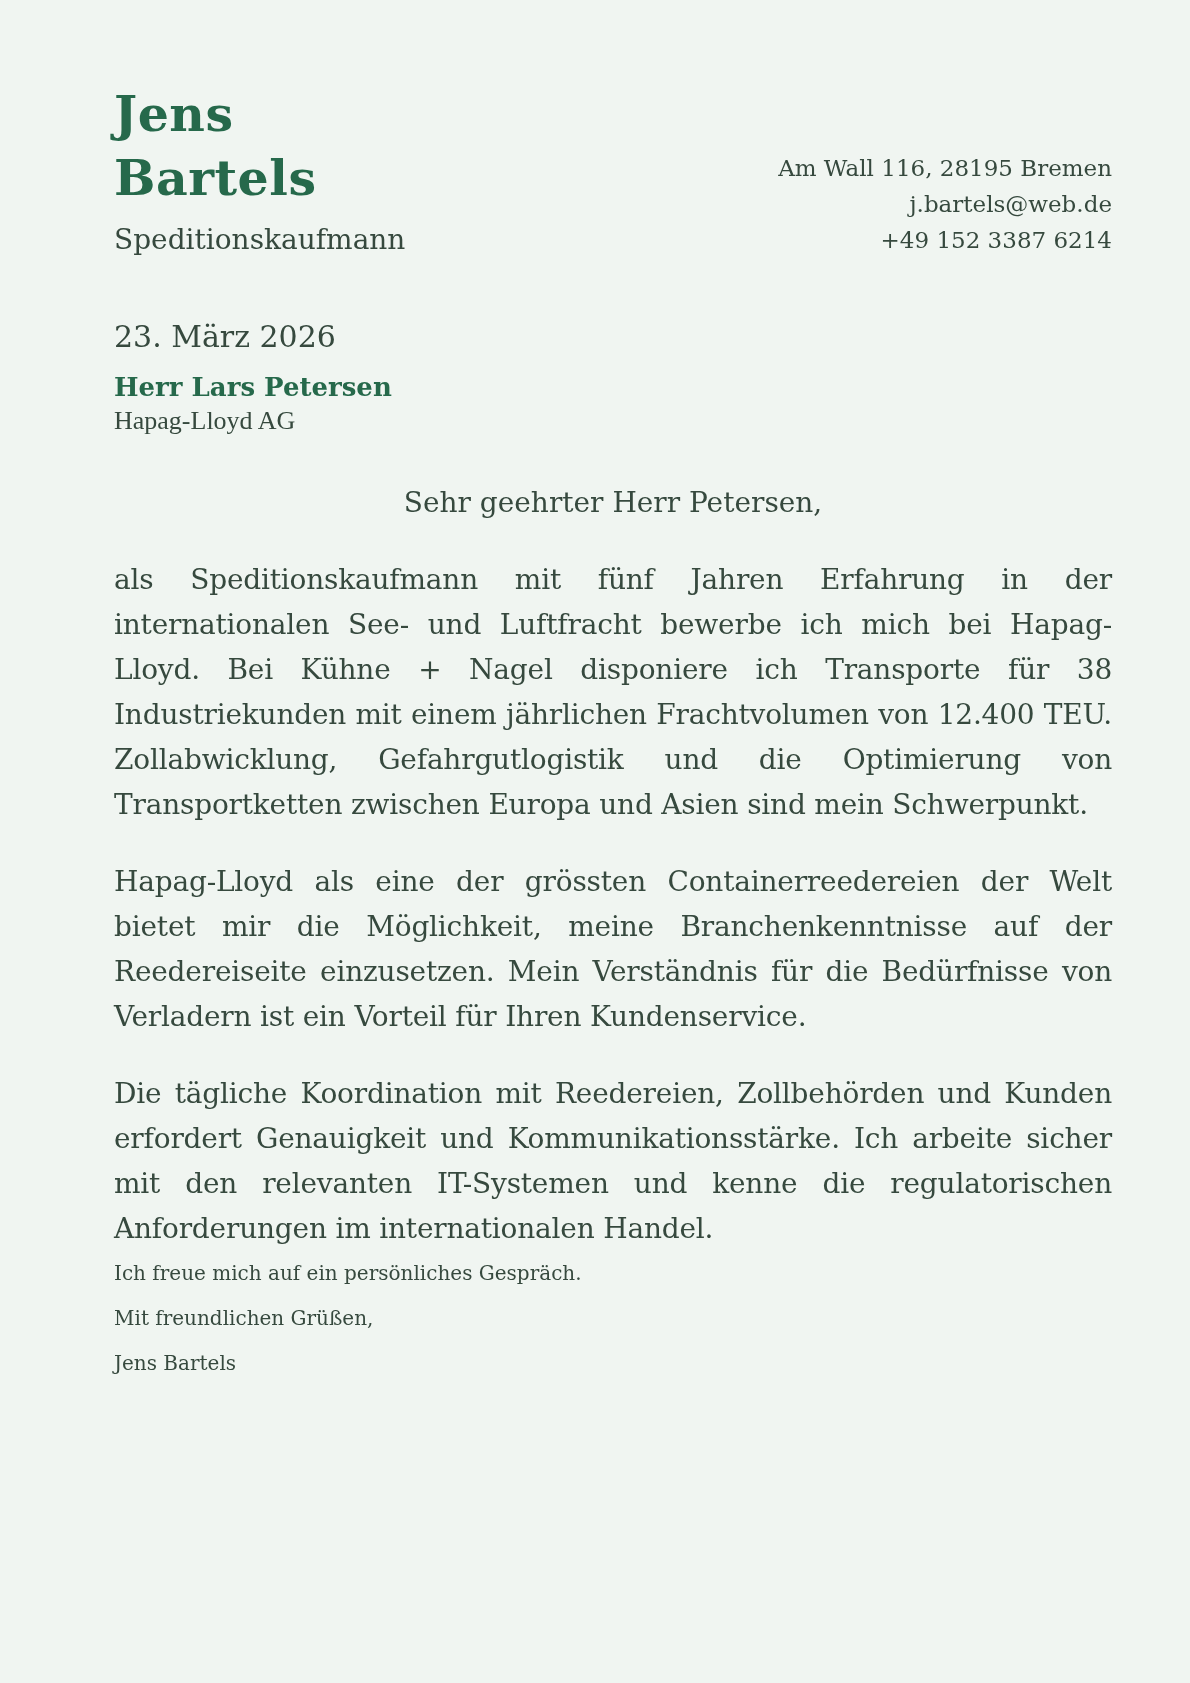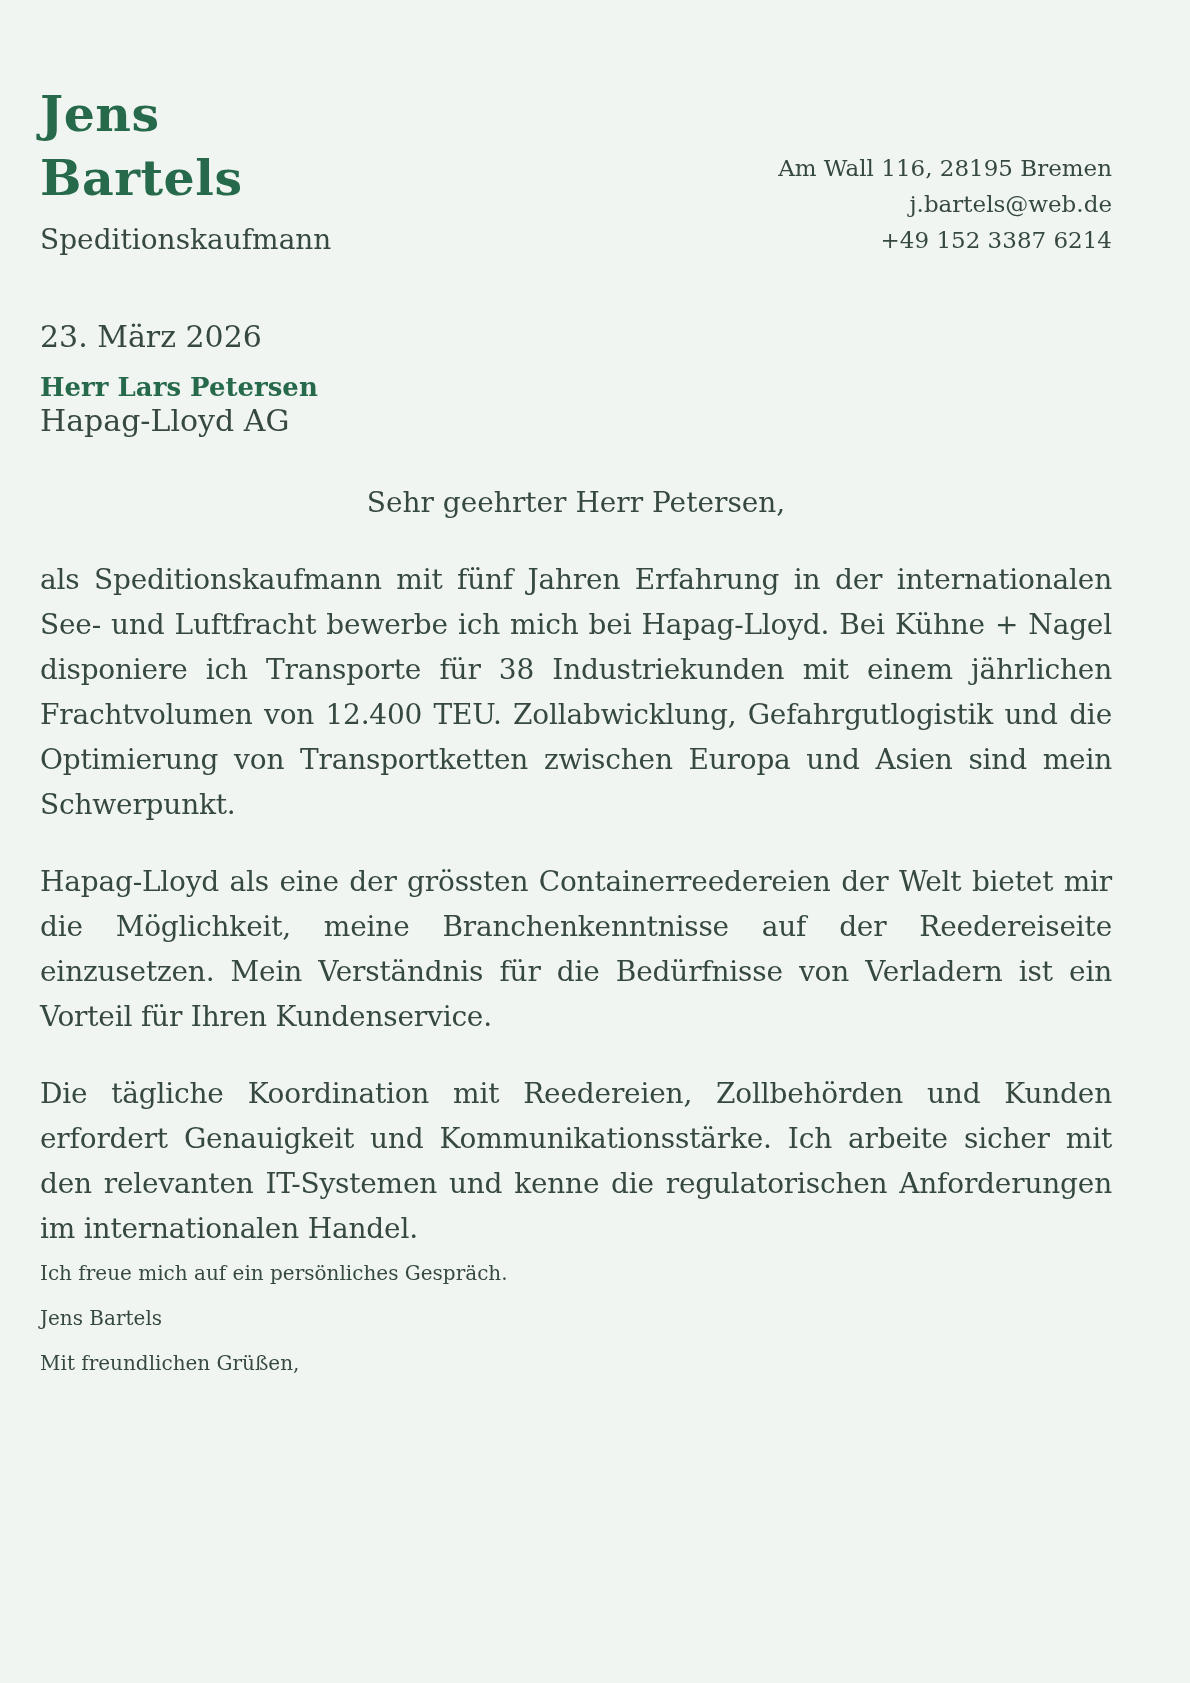--- a/index.html
+++ b/index.html
@@ -11,21 +11,21 @@
   html, body {
     width: 1190px;
     background: var(--background);
     font-family: "DejaVu Serif", serif;
     color: var(--text-dark);
   }
   .page {
     width: 1190px;
     height: 1683px;
     background: var(--background);
-    padding: 82px 78px 0 40px;
+    padding: 82px 78px 0 114px;
     overflow: hidden;
   }
   .header-row {
     display: flex;
     justify-content: space-between;
     align-items: flex-end;
   }
   .person-name {
     font-size: 49px;
     line-height: 64px;
@@ -51,22 +51,23 @@
     line-height: 34px;
   }
   .recipient-block { margin-top: 16px; }
   .recipient-name {
     font-size: 26px;
     line-height: 34px;
     font-weight: bold;
     color: var(--accent-green);
   }
   .recipient-company {
-    font-size: 30px;
+    font-size: 26px;
     line-height: 34px;
+    font-family: Liberation Serif, serif;
   }
   .salutation {
     margin-top: 42px;
     font-size: 28px;
     line-height: 45px;
     text-align: center;
   }
   p.body-par {
     margin-top: 32px;
     font-size: 28px;
@@ -106,16 +107,16 @@
     <div class="recipient-company">Hapag-Lloyd AG</div>
   </div>
 
   <p class="salutation">Sehr geehrter Herr Petersen,</p>
 
   <p class="body-par">als Speditionskaufmann mit fünf Jahren Erfahrung in der internationalen See- und Luftfracht bewerbe ich mich bei Hapag-Lloyd. Bei Kühne + Nagel disponiere ich Transporte für 38 Industriekunden mit einem jährlichen Frachtvolumen von 12.400 TEU. Zollabwicklung, Gefahrgutlogistik und die Optimierung von Transportketten zwischen Europa und Asien sind mein Schwerpunkt.</p>
   <p class="body-par">Hapag-Lloyd als eine der grössten Containerreedereien der Welt bietet mir die Möglichkeit, meine Branchenkenntnisse auf der Reedereiseite einzusetzen. Mein Verständnis für die Bedürfnisse von Verladern ist ein Vorteil für Ihren Kundenservice.</p>
   <p class="body-par">Die tägliche Koordination mit Reedereien, Zollbehörden und Kunden erfordert Genauigkeit und Kommunikationsstärke. Ich arbeite sicher mit den relevanten IT-Systemen und kenne die regulatorischen Anforderungen im internationalen Handel.</p>
 
   <p class="plain-par">Ich freue mich auf ein persönliches Gespräch.</p>
+  <p class="plain-par">Mit freundlichen Grüßen,</p>
   <p class="plain-par">Jens Bartels</p>
-  <p class="plain-par">Mit freundlichen Grüßen,</p>
 
 </div>
 
 </body></html>

